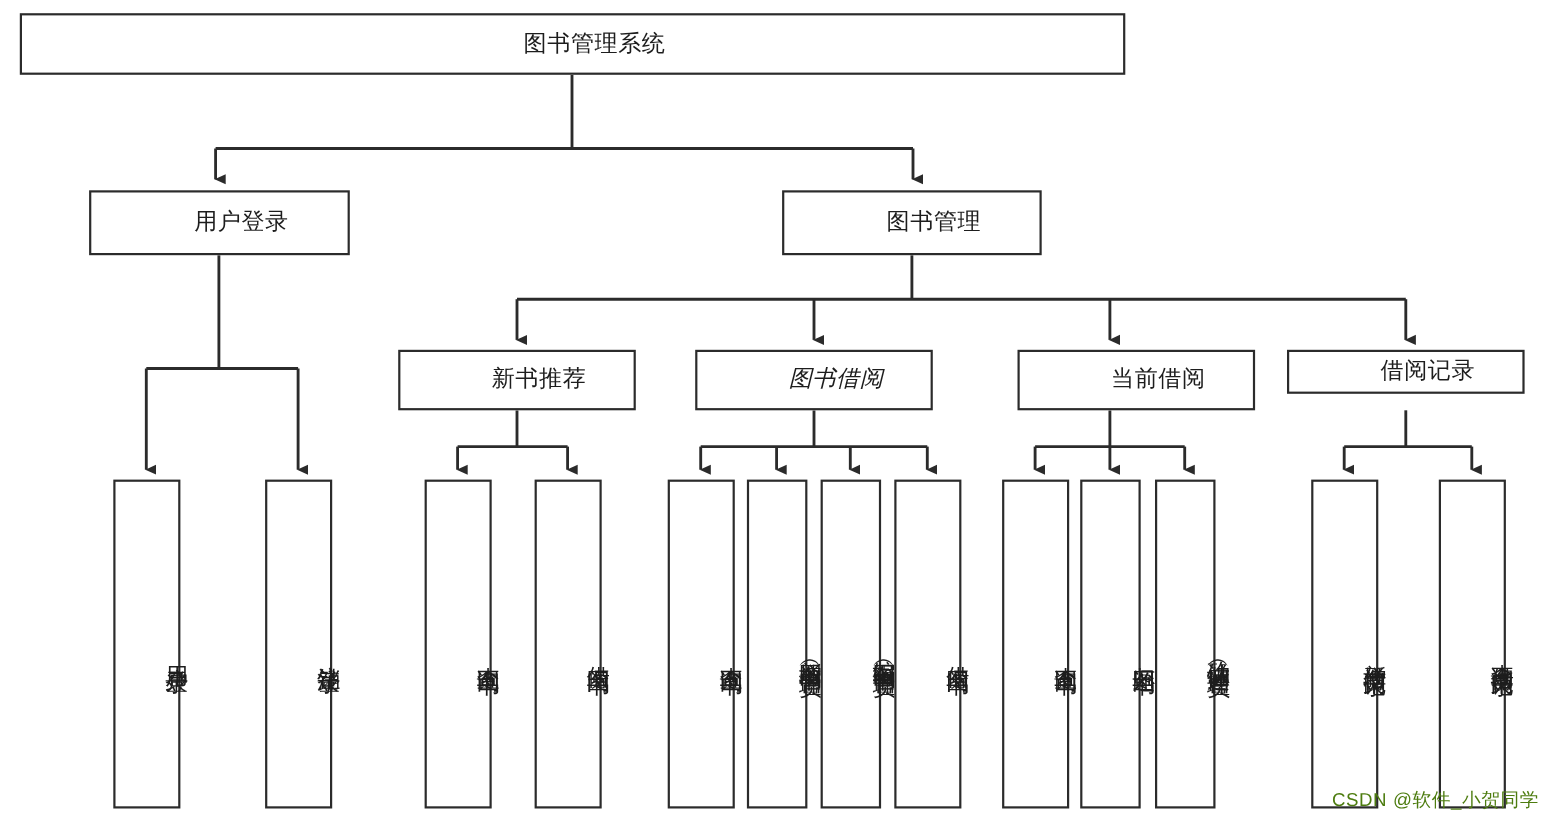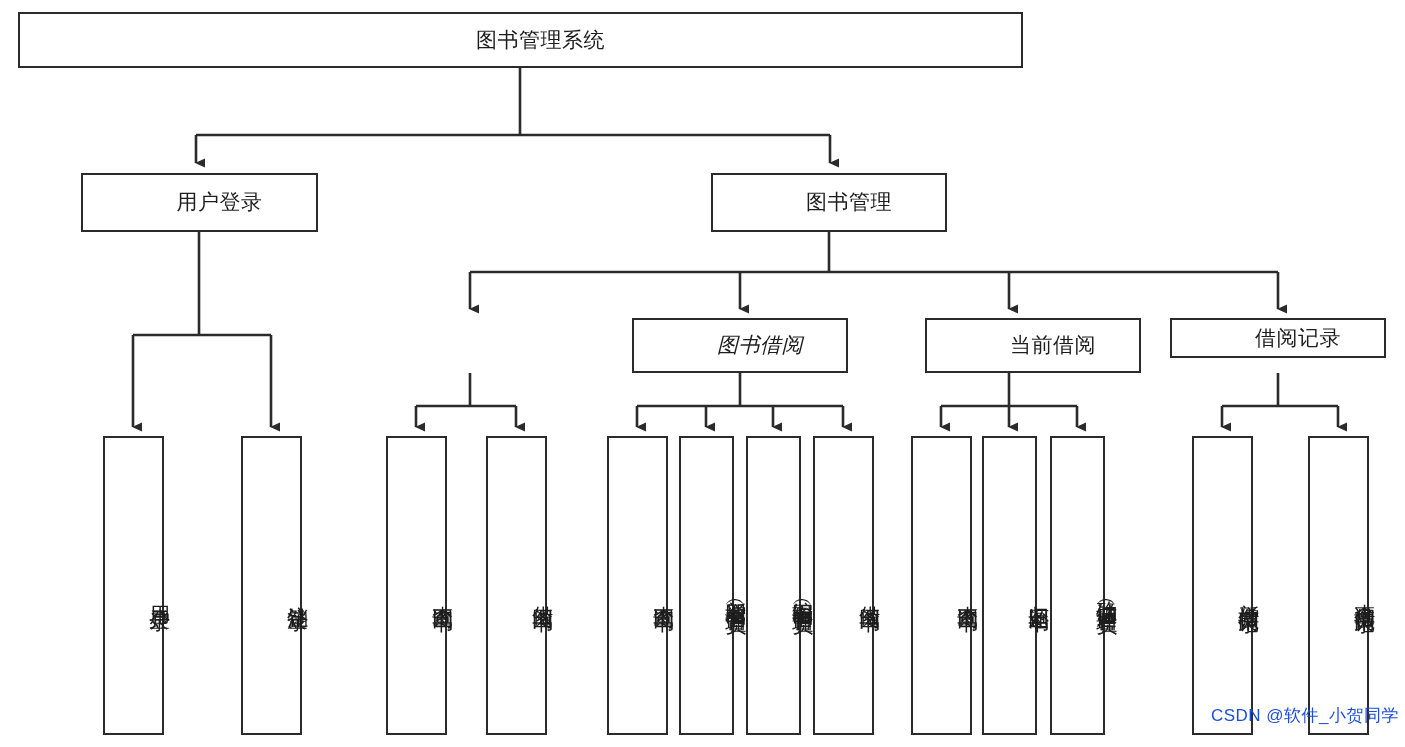--- a/index.html
+++ b/index.html
@@ -58,23 +58,23 @@
     letter-spacing: 2px;
     white-space: normal;
     max-height: 280px;
   }
   .node.leaf.tall-text .label {
     max-height: 284px;
   }
   #watermark {
     position: absolute;
     right: 6px;
-    bottom: 20px;
+    bottom: 8px;
     font-size: 17px;
-    color: #1d4ed8;
+    color: #4d7c0f;
     letter-spacing: 0.5px;
     z-index: 5;
     white-space: nowrap;
   }
 </style>
 </head>
 <body>
 
 <div id="canvas">
 
@@ -132,20 +132,23 @@
     <span class="label">图书管理系统</span>
   </div>
 
   <div class="node" style="left:81px; top:173px; width:237px; height:59px;">
     <span class="label">用户登录</span>
   </div>
   <div class="node" style="left:711px; top:173px; width:236px; height:59px;text-align:right;">
     <span class="label">图书管理</span>
   </div>
 
+  <div class="node" style="left:362px; top:318px; width:216px; height:55px;">
+    <span class="label">新书推荐</span>
+  </div>
   <div class="node" style="left:632px; top:318px; width:216px; height:55px;font-style:italic;">
     <span class="label">图书借阅</span>
   </div>
   <div class="node" style="left:901px; top:318px; width:216px; height:55px;margin-left:24px;">
     <span class="label">当前借阅</span>
   </div>
   <div class="node" style="left:1170px; top:318px; width:216px; height:40px;">
     <span class="label">借阅记录</span>
   </div>
 

